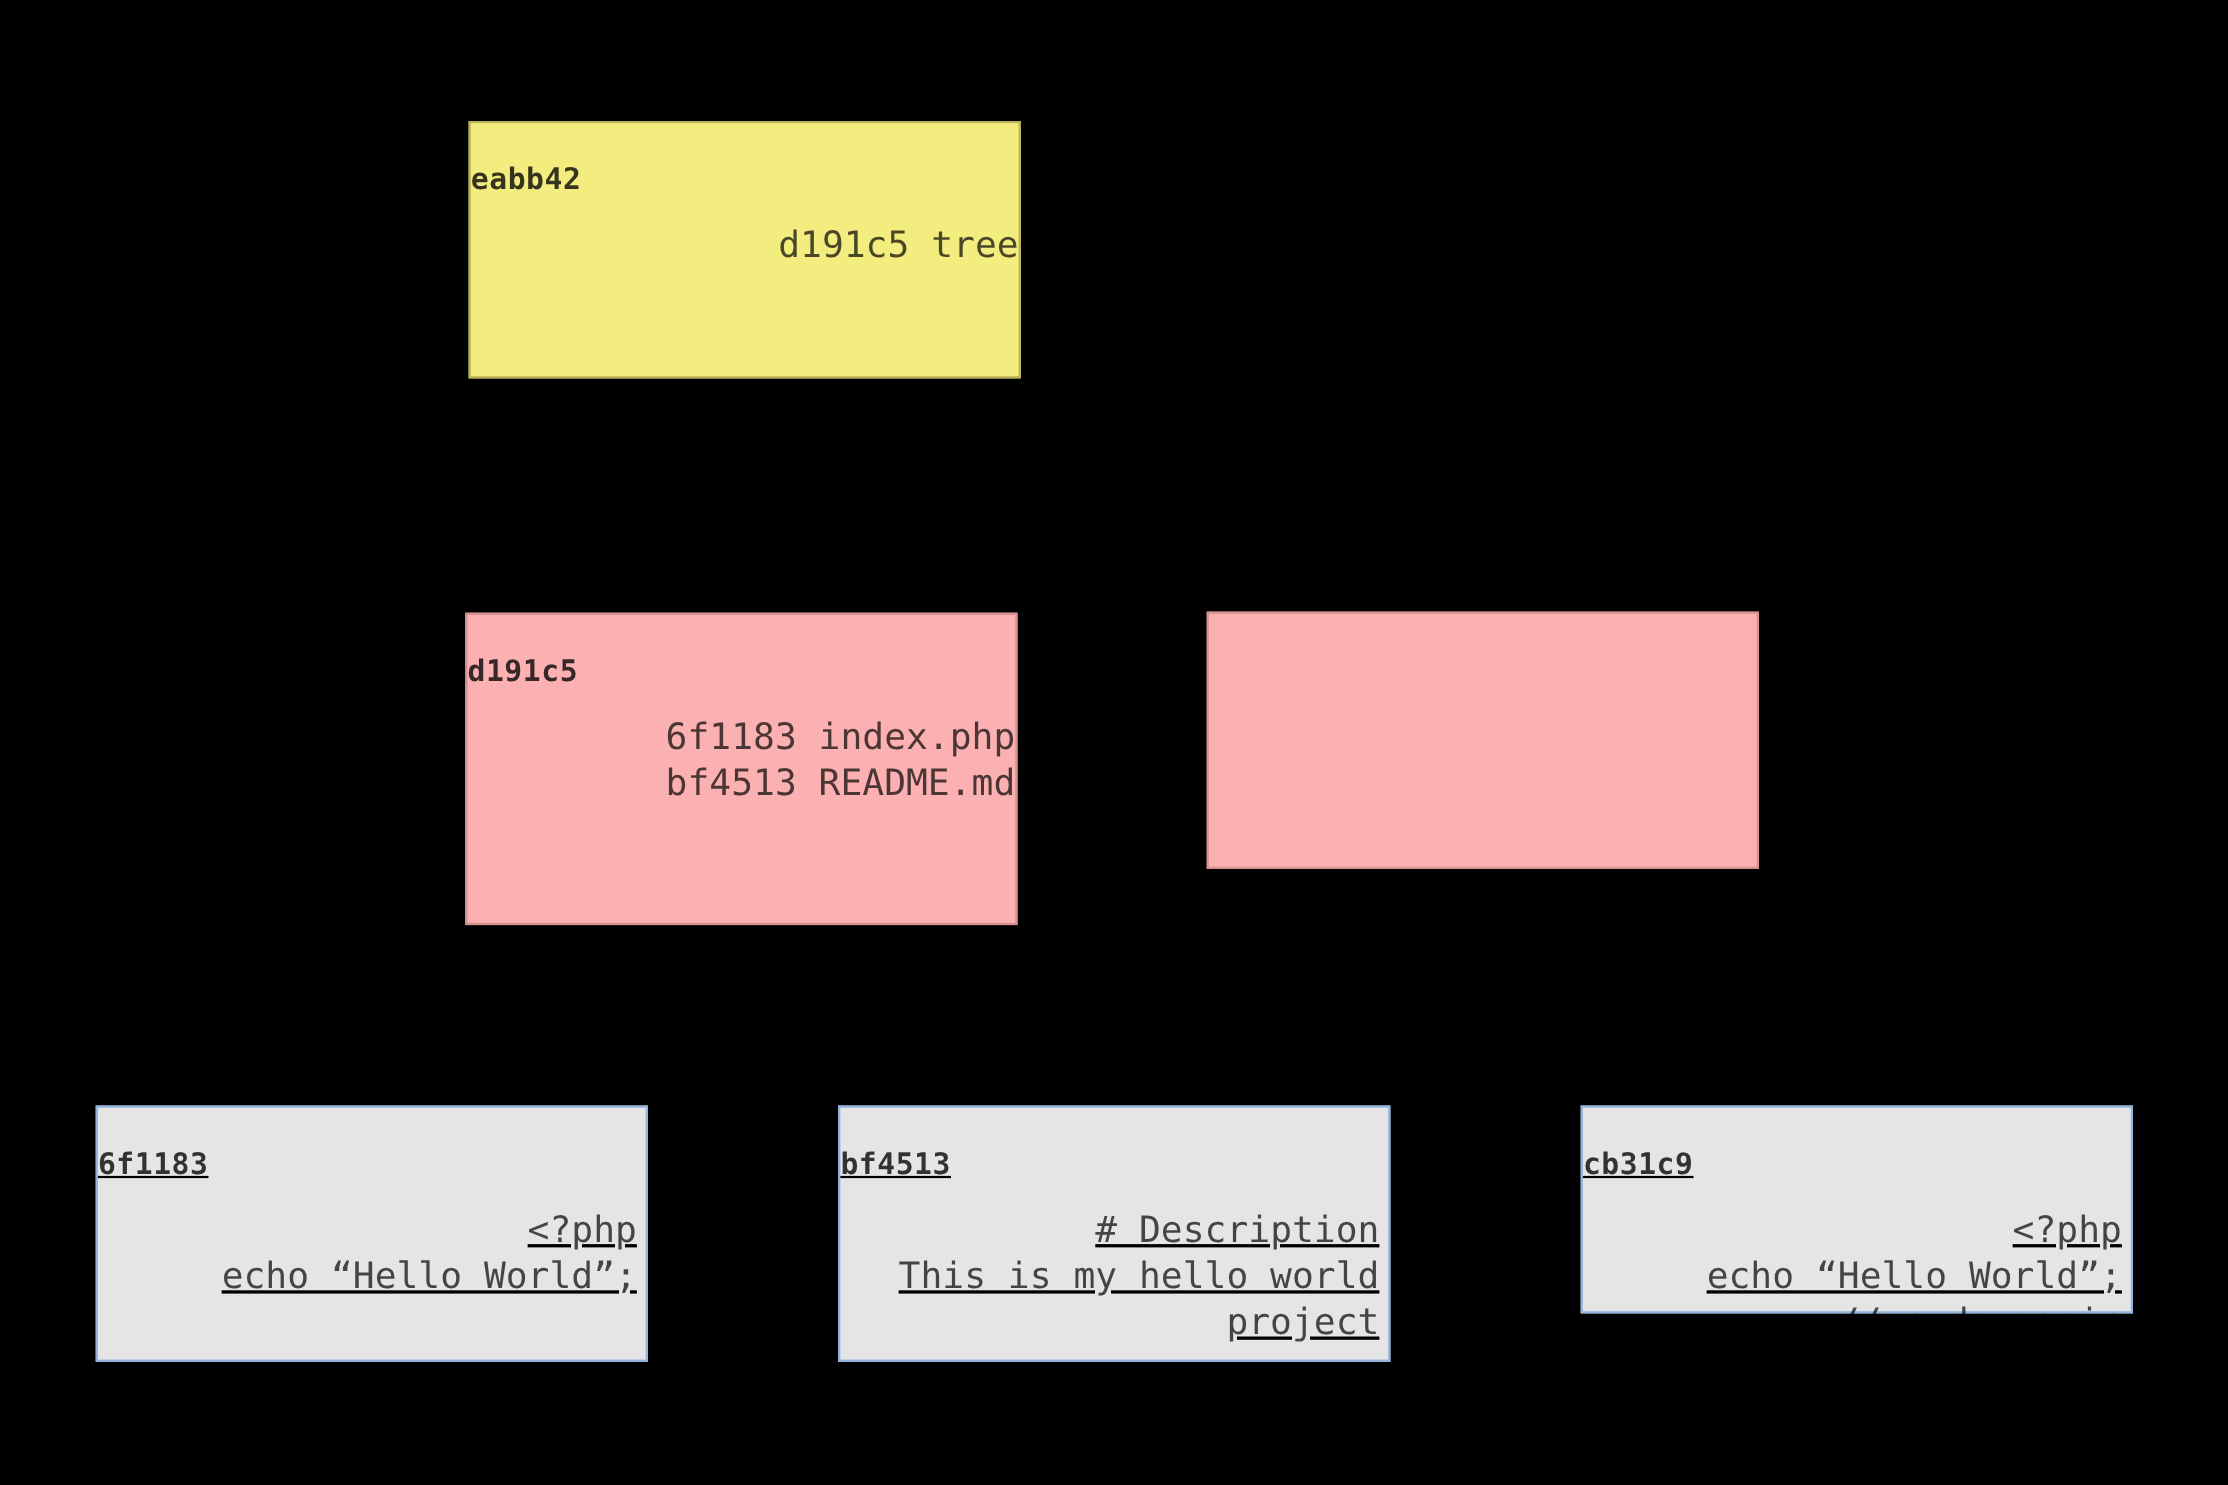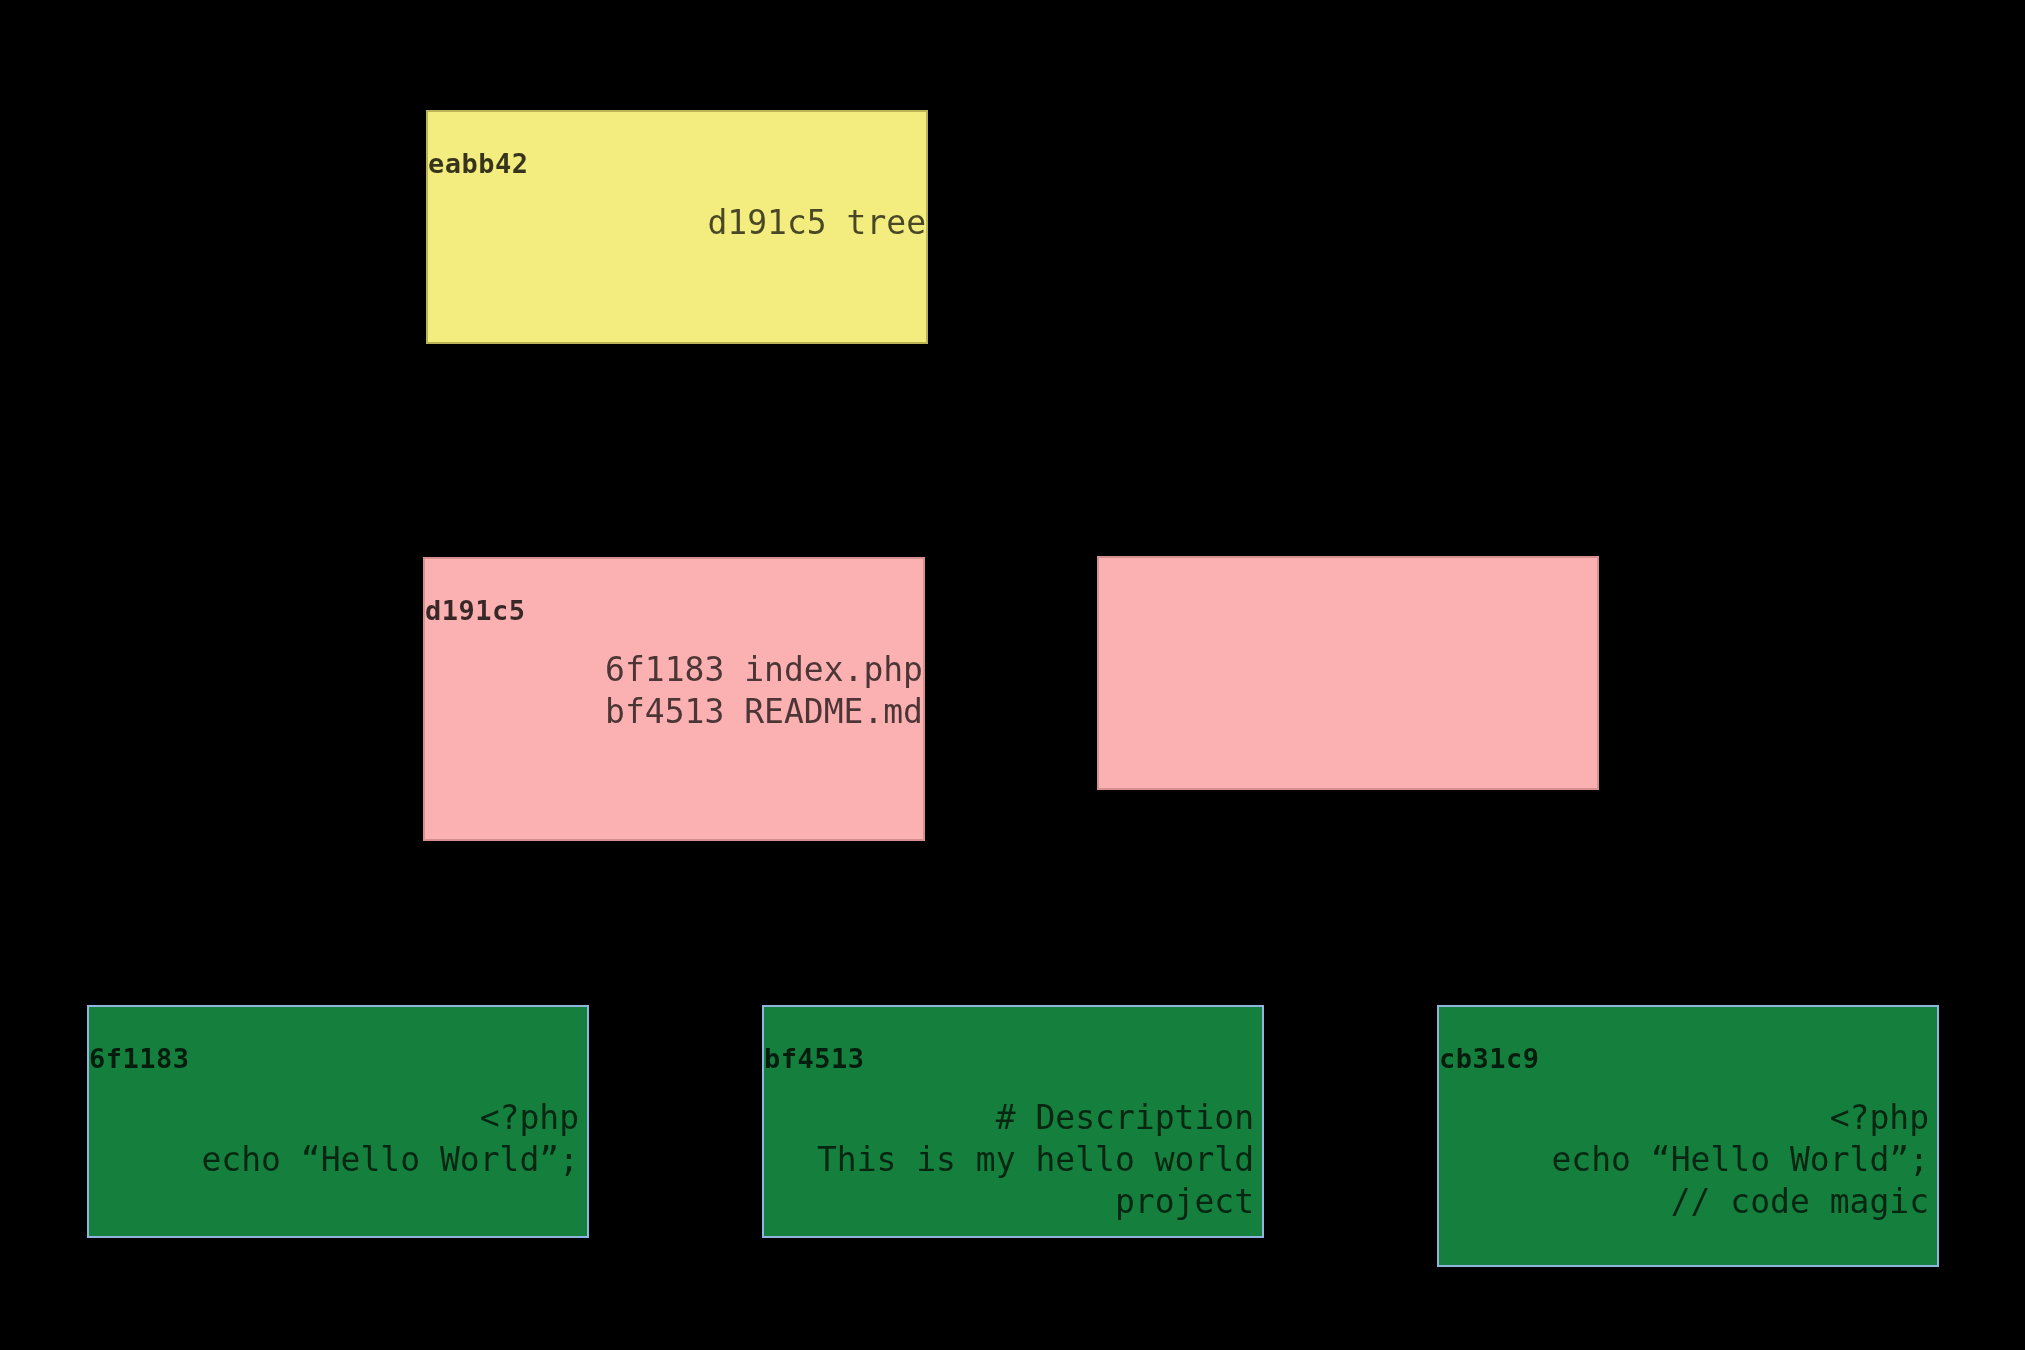--- a/index.html
+++ b/index.html
@@ -22,22 +22,23 @@
   }
   .node--commit {
     background: #F3ED7F;
     border-color: #BCB257;
   }
   .node--tree {
     background: #FBB1B1;
     border-color: #D69090;
   }
   .node--blob {
-    background: #15803d;
+    background: #e5e5e5;
     border-color: #8FB4E0;
+    text-decoration: underline;
   }
   .node__title {
     font-weight: bold;
     font-size: 27px;
     line-height: 48px;
     text-align: left;
     color: rgba(0, 0, 0, 0.78);
     letter-spacing: 0.5px;
   }
   .node__body {
@@ -90,20 +91,20 @@
 
 <div class="node node--blob" style="left:762px; top:1005px; width:502px; height:233px;">
   <div class="node__title">bf4513</div>
   <div class="node__body node__body--left">
     <div class="node__line"># Description</div>
     <div class="node__line">This is my hello world</div>
     <div class="node__line">project</div>
   </div>
 </div>
 
-<div class="node node--blob" style="left:1437px; top:1005px; width:502px; height:262px;">
+<div class="node node--blob" style="left:1437px; top:1005px; width:502px; height:189px;">
   <div class="node__title">cb31c9</div>
   <div class="node__body node__body--left">
     <div class="node__line">&lt;?php</div>
     <div class="node__line">echo “Hello World”;</div>
     <div class="node__line">// code magic</div>
   </div>
 </div>
 
 </body></html>

